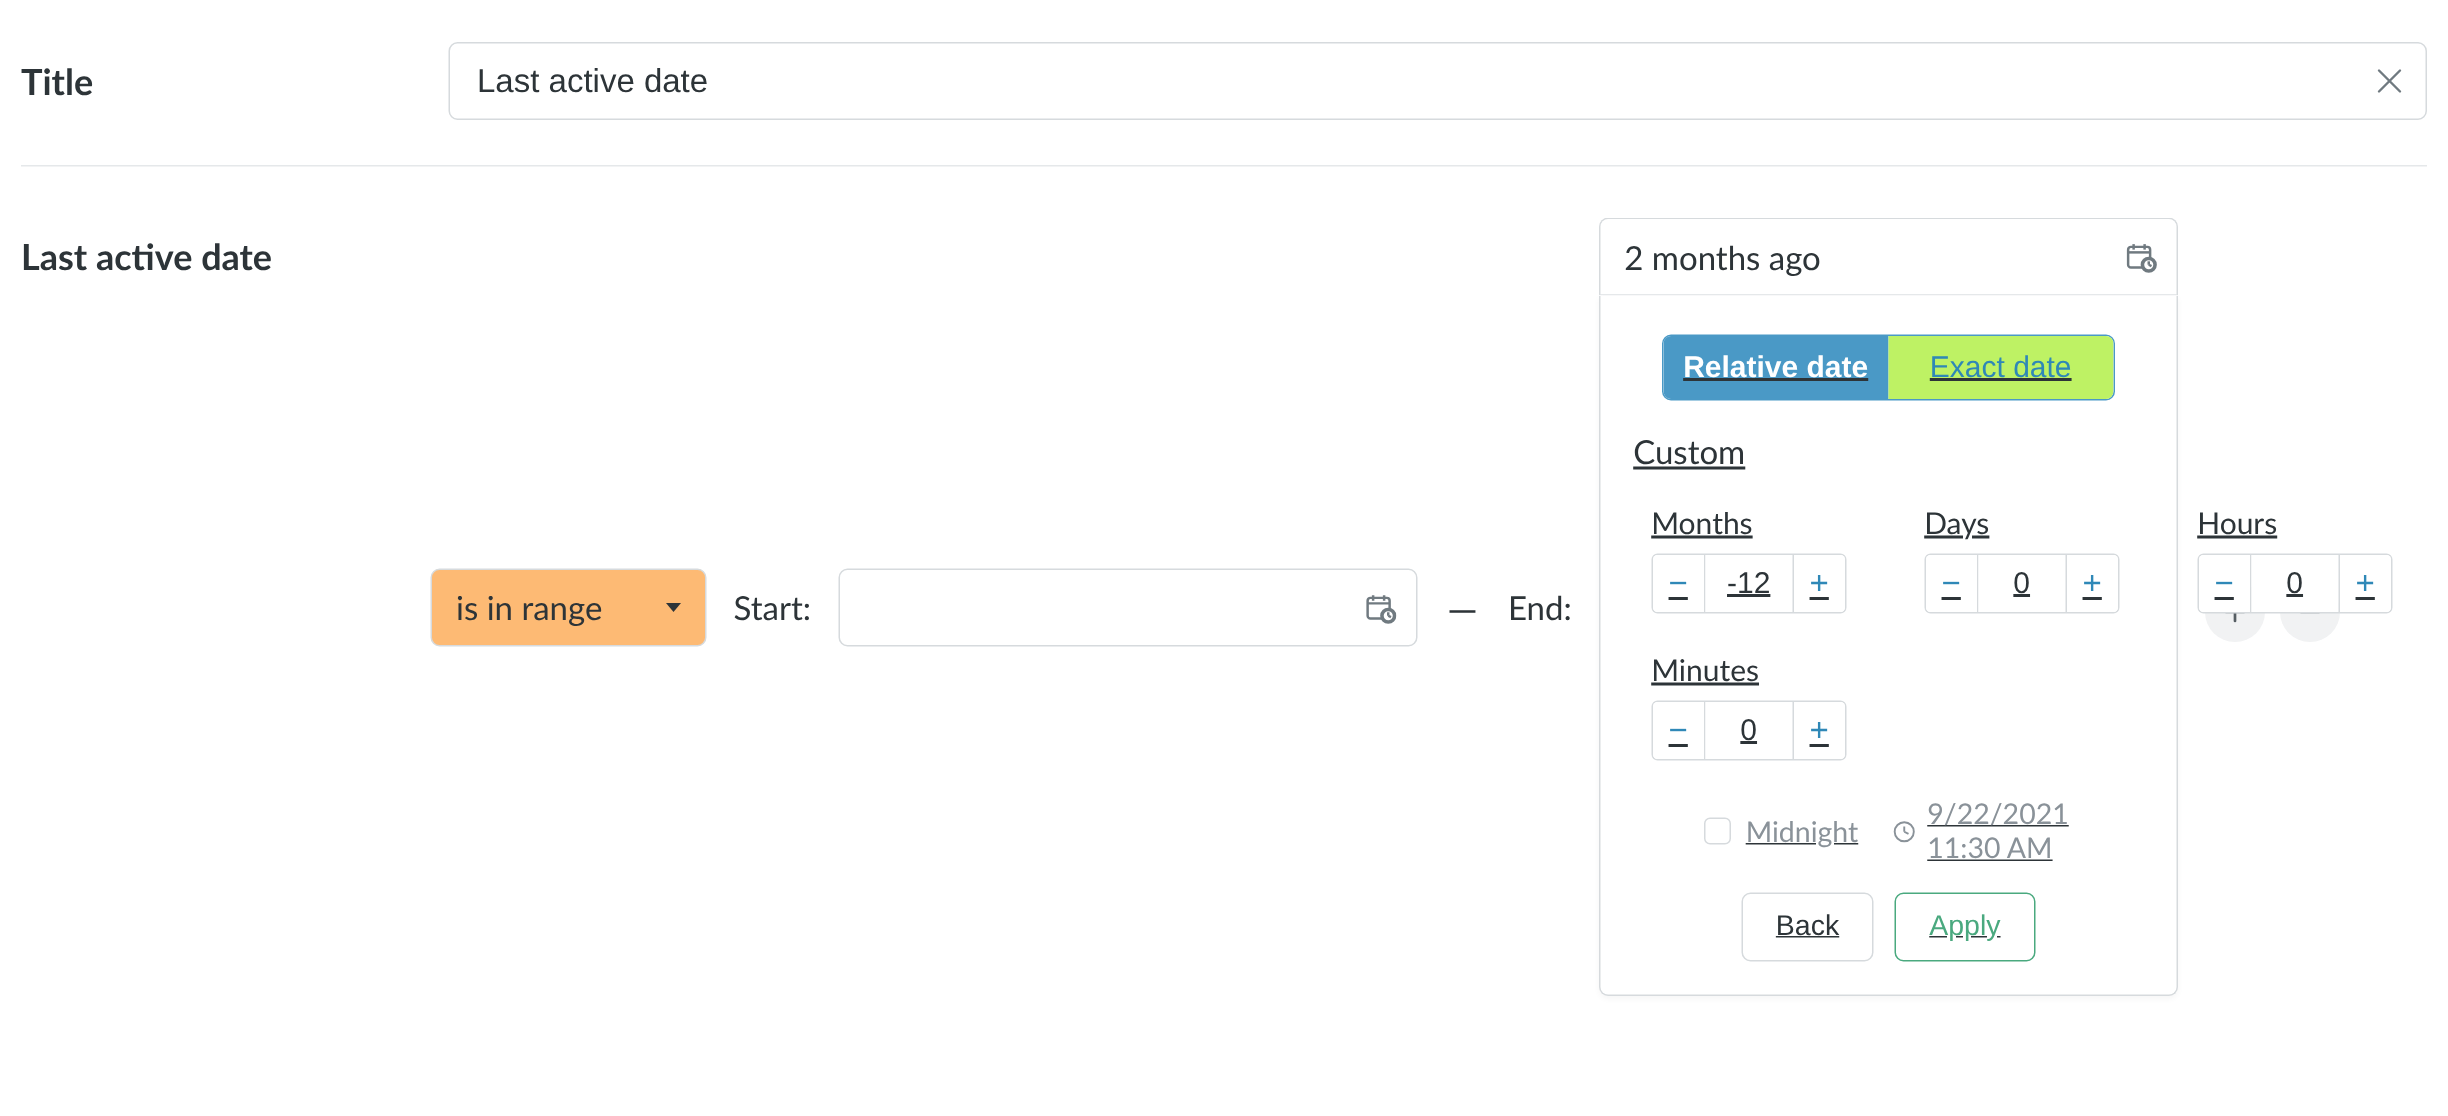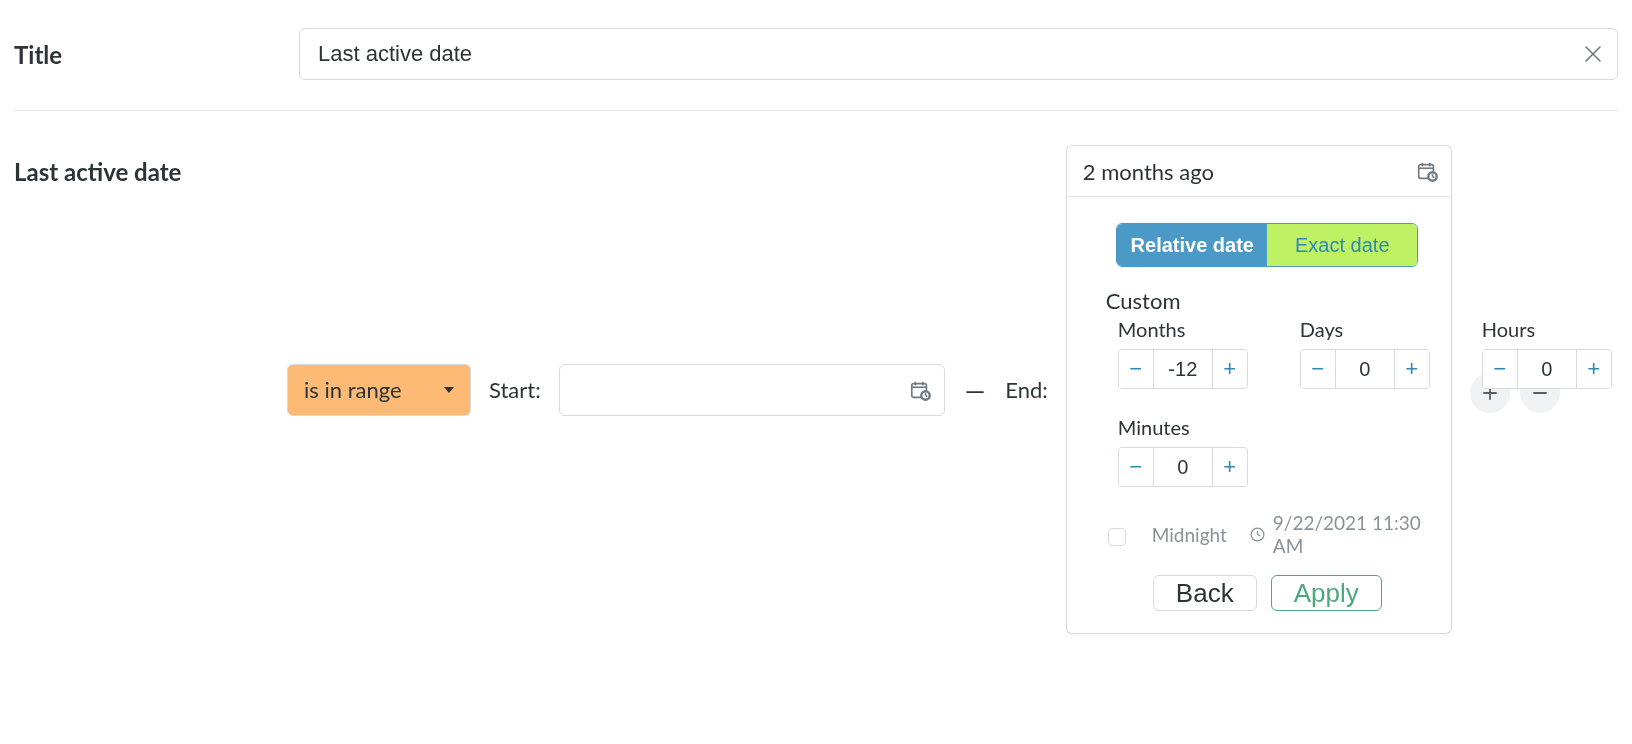--- a/index.html
+++ b/index.html
@@ -147,23 +147,24 @@
     position: absolute; right: 8px; top: 50%; transform: translateY(-50%);
     width: 32px; height: 32px;
     display: flex; align-items: center; justify-content: center;
     border: none; background: transparent; cursor: pointer;
     color: var(--icon-gray);
   }
   .popover {
     border: 1px solid var(--border);
     border-top: none;
     border-radius: 0 0 6px 6px;
-    padding: 26px 22px 22px 39px;
+    padding: 26px 22px 22px 22px;
     box-shadow: 0 2px 4px rgba(0,0,0,0.04);
     background: #fff;
+    text-decoration: underline;
   }
 
   .seg {
     display: flex;
     border: 1px solid var(--blue);
     border-radius: 6px;
     overflow: hidden;
     width: 302px;
     margin: 0 auto 20px auto;
   }
@@ -177,21 +178,21 @@
     color: var(--blue-text);
   }
   .seg button.active {
     background: var(--blue);
     color: #fff;
     font-weight: 600;
   }
 
   .section-title {
     font-size: 22px;
-    margin: 6px 0 3px 0;
+    margin: 6px 0 23px 0;
   }
 
   .unit-grid {
     display: grid;
     grid-template-columns: 1fr 1fr 1fr;
     column-gap: 52px;
     row-gap: 26px;
     padding: 0 12px;
   }
   .unit { }
@@ -234,35 +235,36 @@
     font-size: 19px;
   }
   .chk {
     width: 18px; height: 18px;
     border: 1.5px solid var(--border);
     border-radius: 4px;
     display: inline-block;
     cursor: pointer;
   }
   .footer-info .midnight {
-    display: flex; align-items: flex-end; gap: 26px;
+    display: flex; align-items: center; gap: 10px;
     color: var(--text-muted);
+    margin-left: 45px;
   }
   .footer-info .preview {
     display: flex; align-items: center; gap: 7px;
   }
 
   .actions {
     display: flex; gap: 14px; justify-content: center;
   }
   .btn {
-    height: 36px;
+    height: 46px;
     padding: 0 22px;
     border-radius: 6px;
-    font-size: 26px;
+    font-size: 19px;
     cursor: pointer;
     background: #fff;
   }
   .btn-default {
     border: 1px solid var(--border);
     color: var(--text);
   }
   .btn-apply {
     border: 1.5px solid var(--green);
     color: var(--green);

